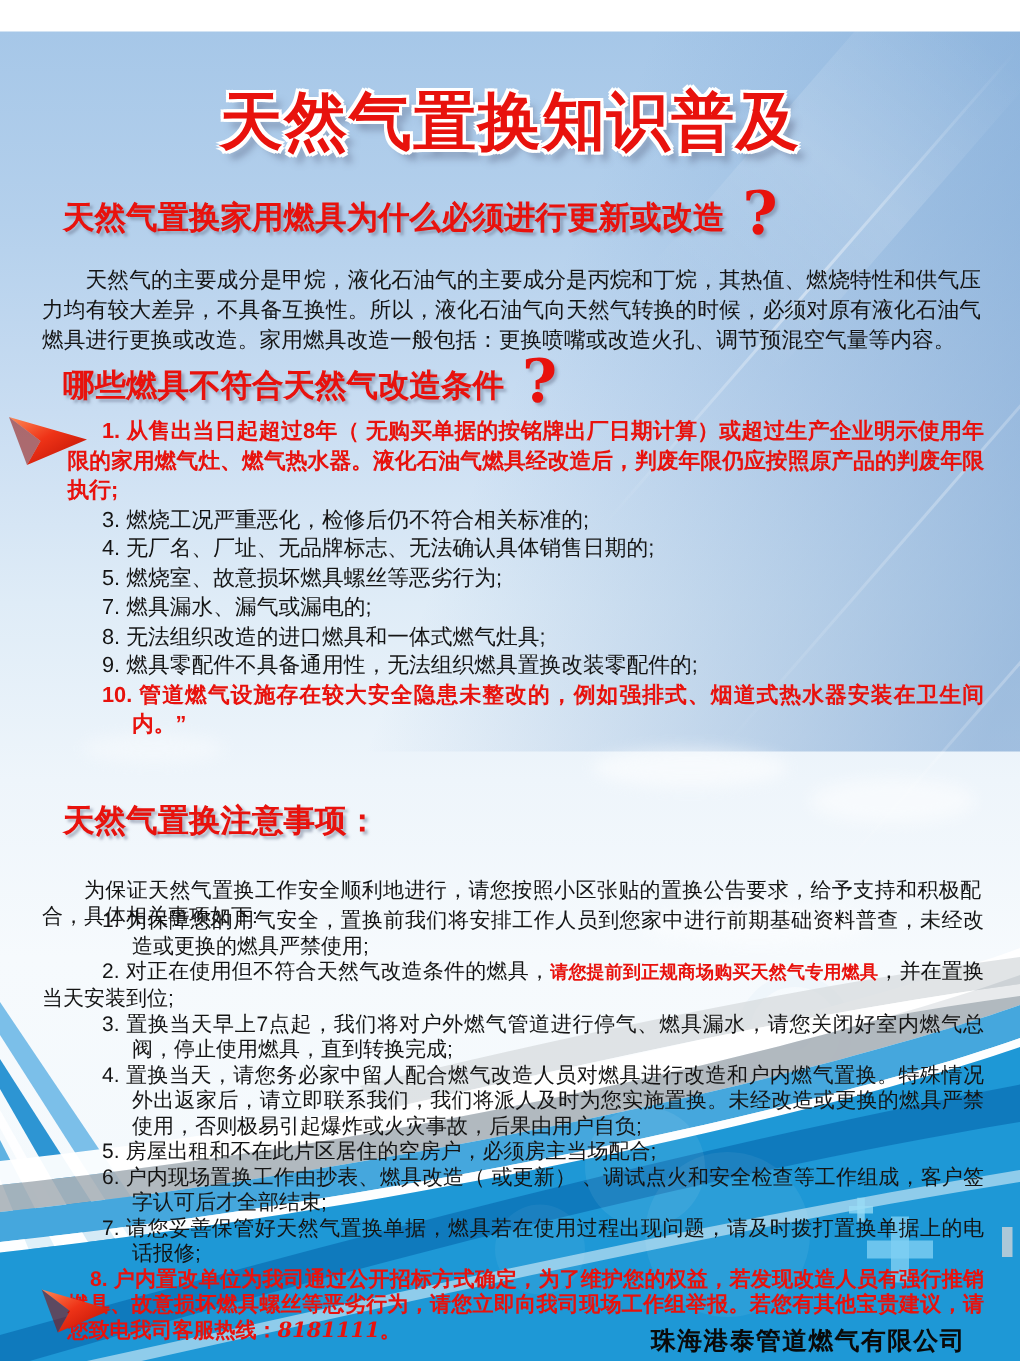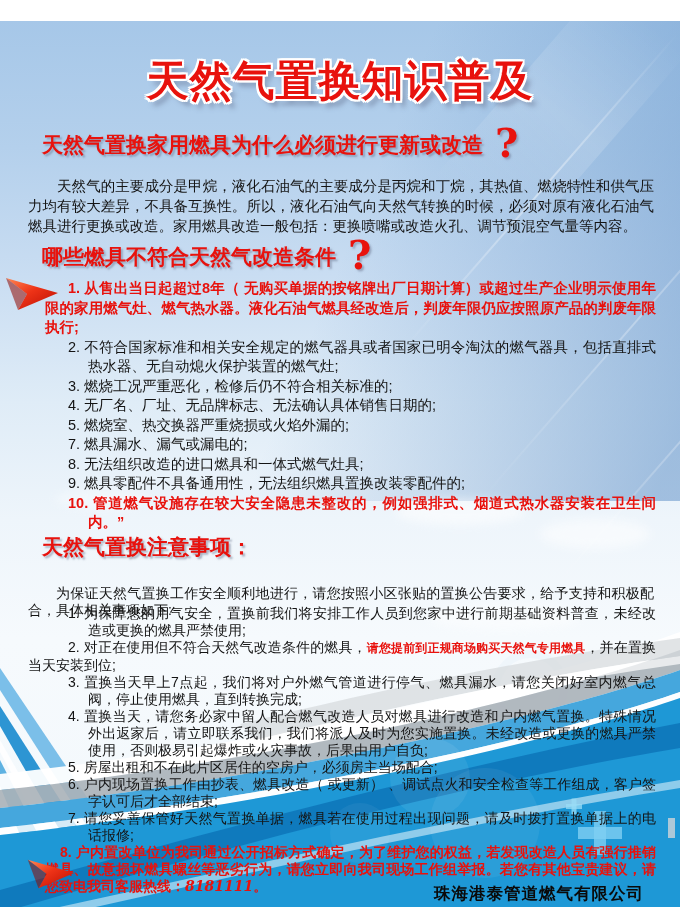--- a/index.html
+++ b/index.html
@@ -30,21 +30,21 @@
     text-shadow:-2px -2px 0 #fff,2px -2px 0 #fff,-2px 2px 0 #fff,2px 2px 0 #fff,0 -2px 0 #fff,0 2px 0 #fff,-2px 0 0 #fff,2px 0 0 #fff,5px 6px 5px rgba(90,100,130,.5);}
   .sec-head{position:absolute;display:flex;align-items:flex-start;gap:12px;
     font-size:21px;font-weight:bold;color:#e8120d;
     text-shadow:2px 2px 2px rgba(110,120,145,.55);white-space:nowrap;}
   .sec-head.h1{top:110px;left:42px;}
   .sec-head.h2{top:222px;left:42px;}
   .sec-head.h3{top:512px;left:42px;}
   .qmark{font-family:"DejaVu Serif",serif;font-size:40px;font-weight:bold;line-height:.8;position:relative;top:-4px;
     text-shadow:2px 2px 2px rgba(110,120,145,.5);}
   .para{position:absolute;left:28px;right:26px;text-align:justify;color:#141414;}
-  .p1{top:156px;font-size:14.5px;line-height:20px;text-indent:2em;font-family:Liberation Mono, monospace;}
+  .p1{top:156px;font-size:14.5px;line-height:20px;text-indent:2em;}
   .p3{top:564px;font-size:14px;line-height:17px;text-indent:2em;}
   .list{position:absolute;left:28px;right:24px;color:#141414;text-align:justify;}
   .list2{top:258px;font-size:14.5px;line-height:19.5px;}
   .list3{top:584px;font-size:14px;line-height:17px;}
   .li{padding-left:60px;text-indent:-20px;}
   .li-first{padding-left:17px;text-indent:23px;}
   .li-flat{padding-left:0;text-indent:40px;}
   .li-lead{padding-left:17px;text-indent:15px;}
   .num{margin-right:4px;}
   .red{color:#e8120d;font-weight:bold;}
@@ -133,24 +133,23 @@
               <stop offset="1" stop-color="#b80d02"></stop>
           </linearGradient>
         </defs>
         <path d="M2,3 L54,18 L14,35 L23,19 Z" fill="url(#ag1)"></path>
         <path d="M2,3 L23,19 L14,35 Z" fill="#8f0a01" opacity="0.55"></path>
       </svg>
     </div>
 
     <div class="list list2">
       <div class="li-first red"><span class="num">1.</span><span>从售出当日起超过8年（ 无购买单据的按铭牌出厂日期计算）或超过生产企业明示使用年限的家用燃气灶、燃气热水器。液化石油气燃具经改造后，判废年限仍应按照原产品的判废年限执行;</span></div>
-      <div class="li"><span class="num">2.</span><span>不符合国家标准和相关安全规定的燃气器具或者国家已明令淘汰的燃气器具，包括直排式热水器、无自动熄火保护装置的燃气灶;</span></div>
       <div class="li"><span class="num">3.</span><span>燃烧工况严重恶化，检修后仍不符合相关标准的;</span></div>
       <div class="li"><span class="num">4.</span><span>无厂名、厂址、无品牌标志、无法确认具体销售日期的;</span></div>
-      <div class="li"><span class="num">5.</span><span>燃烧室、热交换器严重烧损或火焰外漏的;</span></div>
+      <div class="li"><span class="num">5.</span><span>燃烧室、故意损坏燃具螺丝等恶劣行为;</span></div>
       <div class="li"><span class="num">7.</span><span>燃具漏水、漏气或漏电的;</span></div>
       <div class="li"><span class="num">8.</span><span>无法组织改造的进口燃具和一体式燃气灶具;</span></div>
       <div class="li"><span class="num">9.</span><span>燃具零配件不具备通用性，无法组织燃具置换改装零配件的;</span></div>
       <div class="li red"><span class="num">10.</span><span>管道燃气设施存在较大安全隐患未整改的，例如强排式、烟道式热水器安装在卫生间内。”</span></div>
     </div>
 
     <div class="sec-head h3">
       <span>天然气置换注意事项：</span>
     </div>
 

